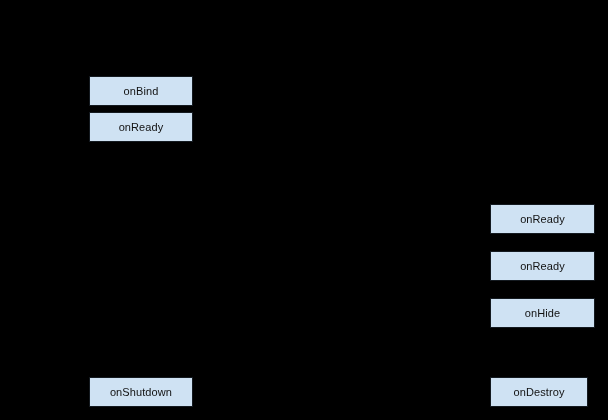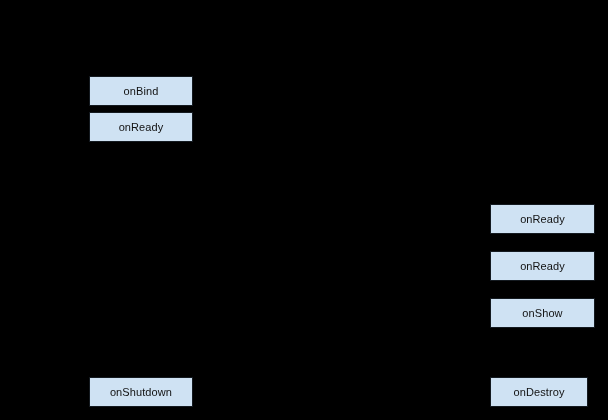--- a/index.html
+++ b/index.html
@@ -45,21 +45,21 @@
 
     <div class="node" style="left: 490px; top: 204px; width: 105px; height: 30px; background: rgb(207, 226, 243); border-color: rgb(20, 26, 32);">
       <span class="node-label" style="color: rgb(17, 17, 17);">onReady</span>
     </div>
 
     <div class="node" style="left: 490px; top: 251px; width: 105px; height: 30px; background: rgb(207, 226, 243); border-color: rgb(20, 26, 32);">
       <span class="node-label" style="color: rgb(17, 17, 17);">onReady</span>
     </div>
 
     <div class="node" style="left: 490px; top: 298px; width: 105px; height: 30px; background: rgb(207, 226, 243); border-color: rgb(20, 26, 32);">
-      <span class="node-label" style="color: rgb(17, 17, 17);">onShow</span>
+      <span class="node-label" style="color: rgb(17, 17, 17);">onHide</span>
     </div>
 
     <div class="node" style="left: 89px; top: 377px; width: 104px; height: 30px; background: rgb(207, 226, 243); border-color: rgb(20, 26, 32); text-align: center;">
       <span class="node-label" style="color: rgb(17, 17, 17);">onShutdown</span>
     </div>
 
     <div class="node" style="left: 490px; top: 377px; width: 98px; height: 30px; background: rgb(207, 226, 243); border-color: rgb(20, 26, 32);">
       <span class="node-label" style="color: rgb(17, 17, 17);">onDestroy</span>
     </div>
   </div>

